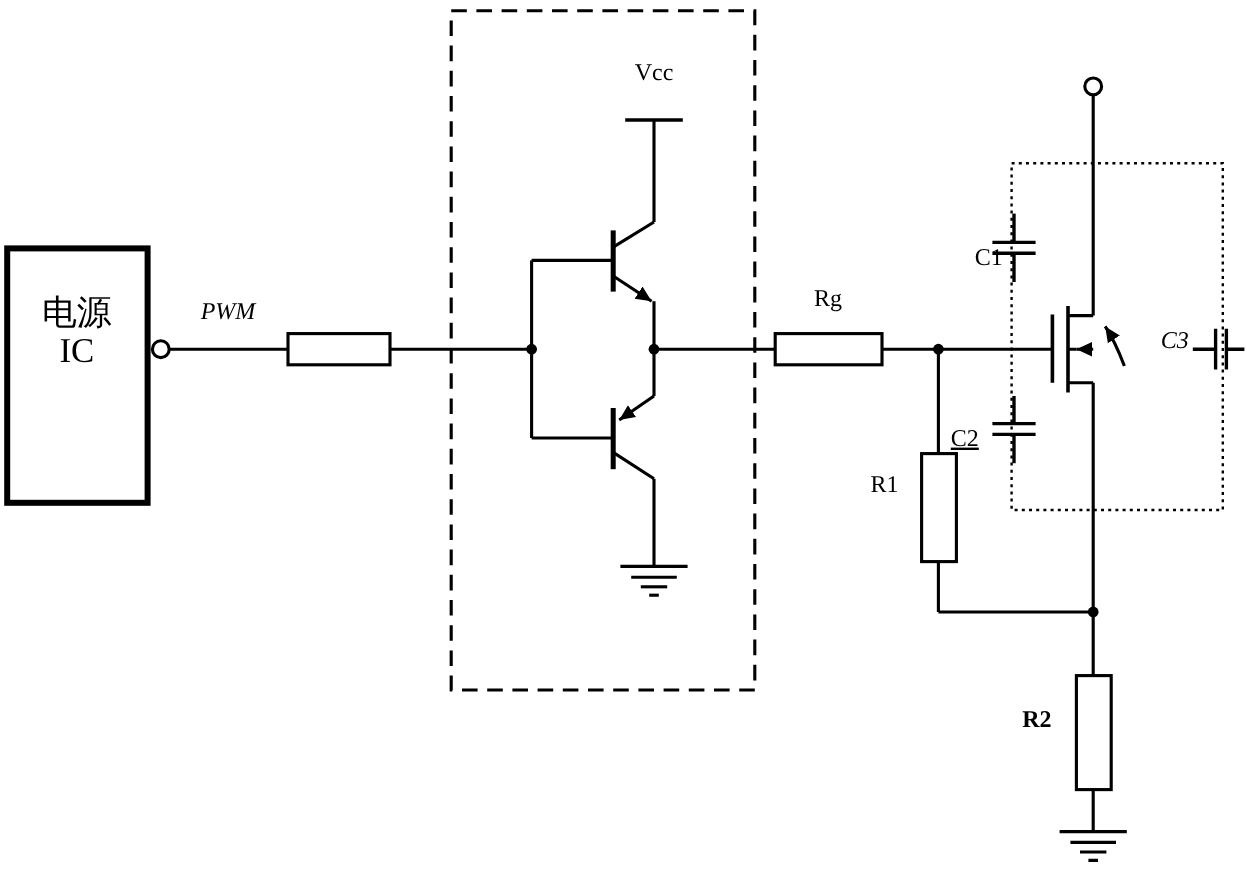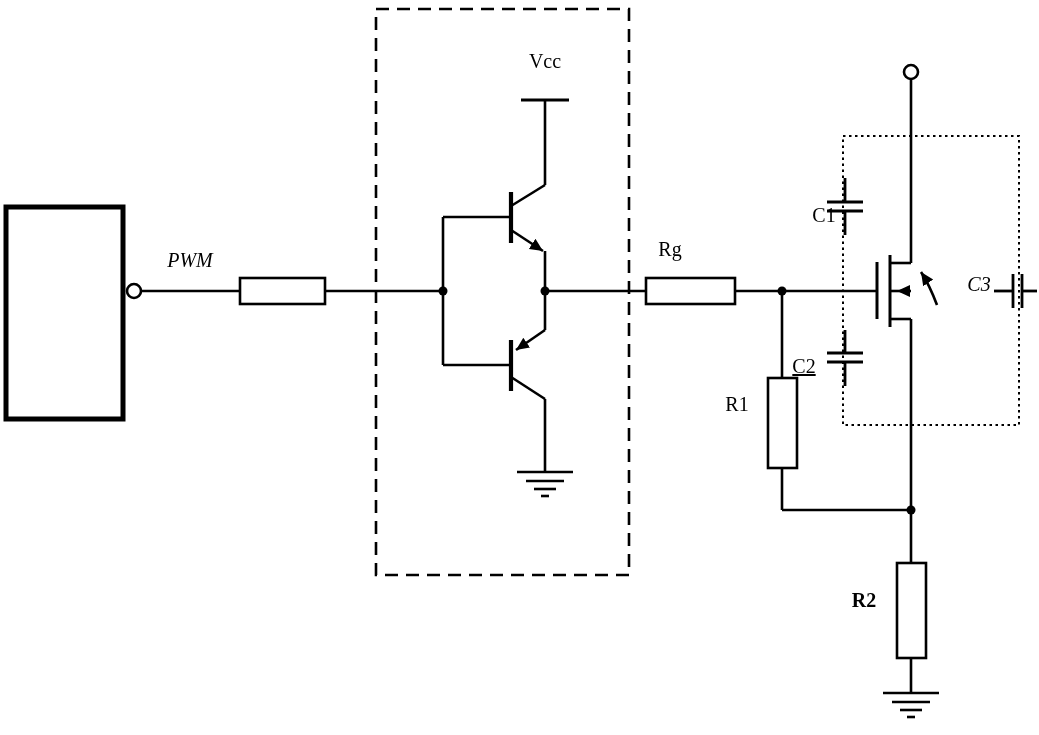--- a/index.html
+++ b/index.html
@@ -130,22 +130,26 @@
 
       <g fill="#000" stroke="none">
         <circle cx="443" cy="291" r="4.5"></circle>
         <circle cx="545" cy="291" r="4.5"></circle>
         <circle cx="782" cy="291" r="4.5"></circle>
         <circle cx="911" cy="510" r="4.5"></circle>
       </g>
     </g>
   </svg>
 
+  <div class="lbl big" style="left:64px; top:245px;">
+    <div>电源</div>
+    <div>IC</div>
+  </div>
   <div class="lbl" style="left:190px; top:249px;font-style:italic;">PWM</div>
   <div class="lbl" style="left:545px; top:50px;">Vcc</div>
-  <div class="lbl" style="left:670px; top:238px;">Rg</div>
+  <div class="lbl" style="left:690px; top:238px;">Rg</div>
   <div class="lbl" style="left:804px; top:204px;margin-left:20px;">C1</div>
   <div class="lbl" style="left:804px; top:355px;text-decoration:underline;">C2</div>
   <div class="lbl" style="left:979px; top:273px;font-style:italic;">C3</div>
   <div class="lbl" style="left:737px; top:393px;">R1</div>
   <div class="lbl" style="left:864px; top:589px;font-weight:bold;">R2</div>
 
 </div>
 
 </body></html>

